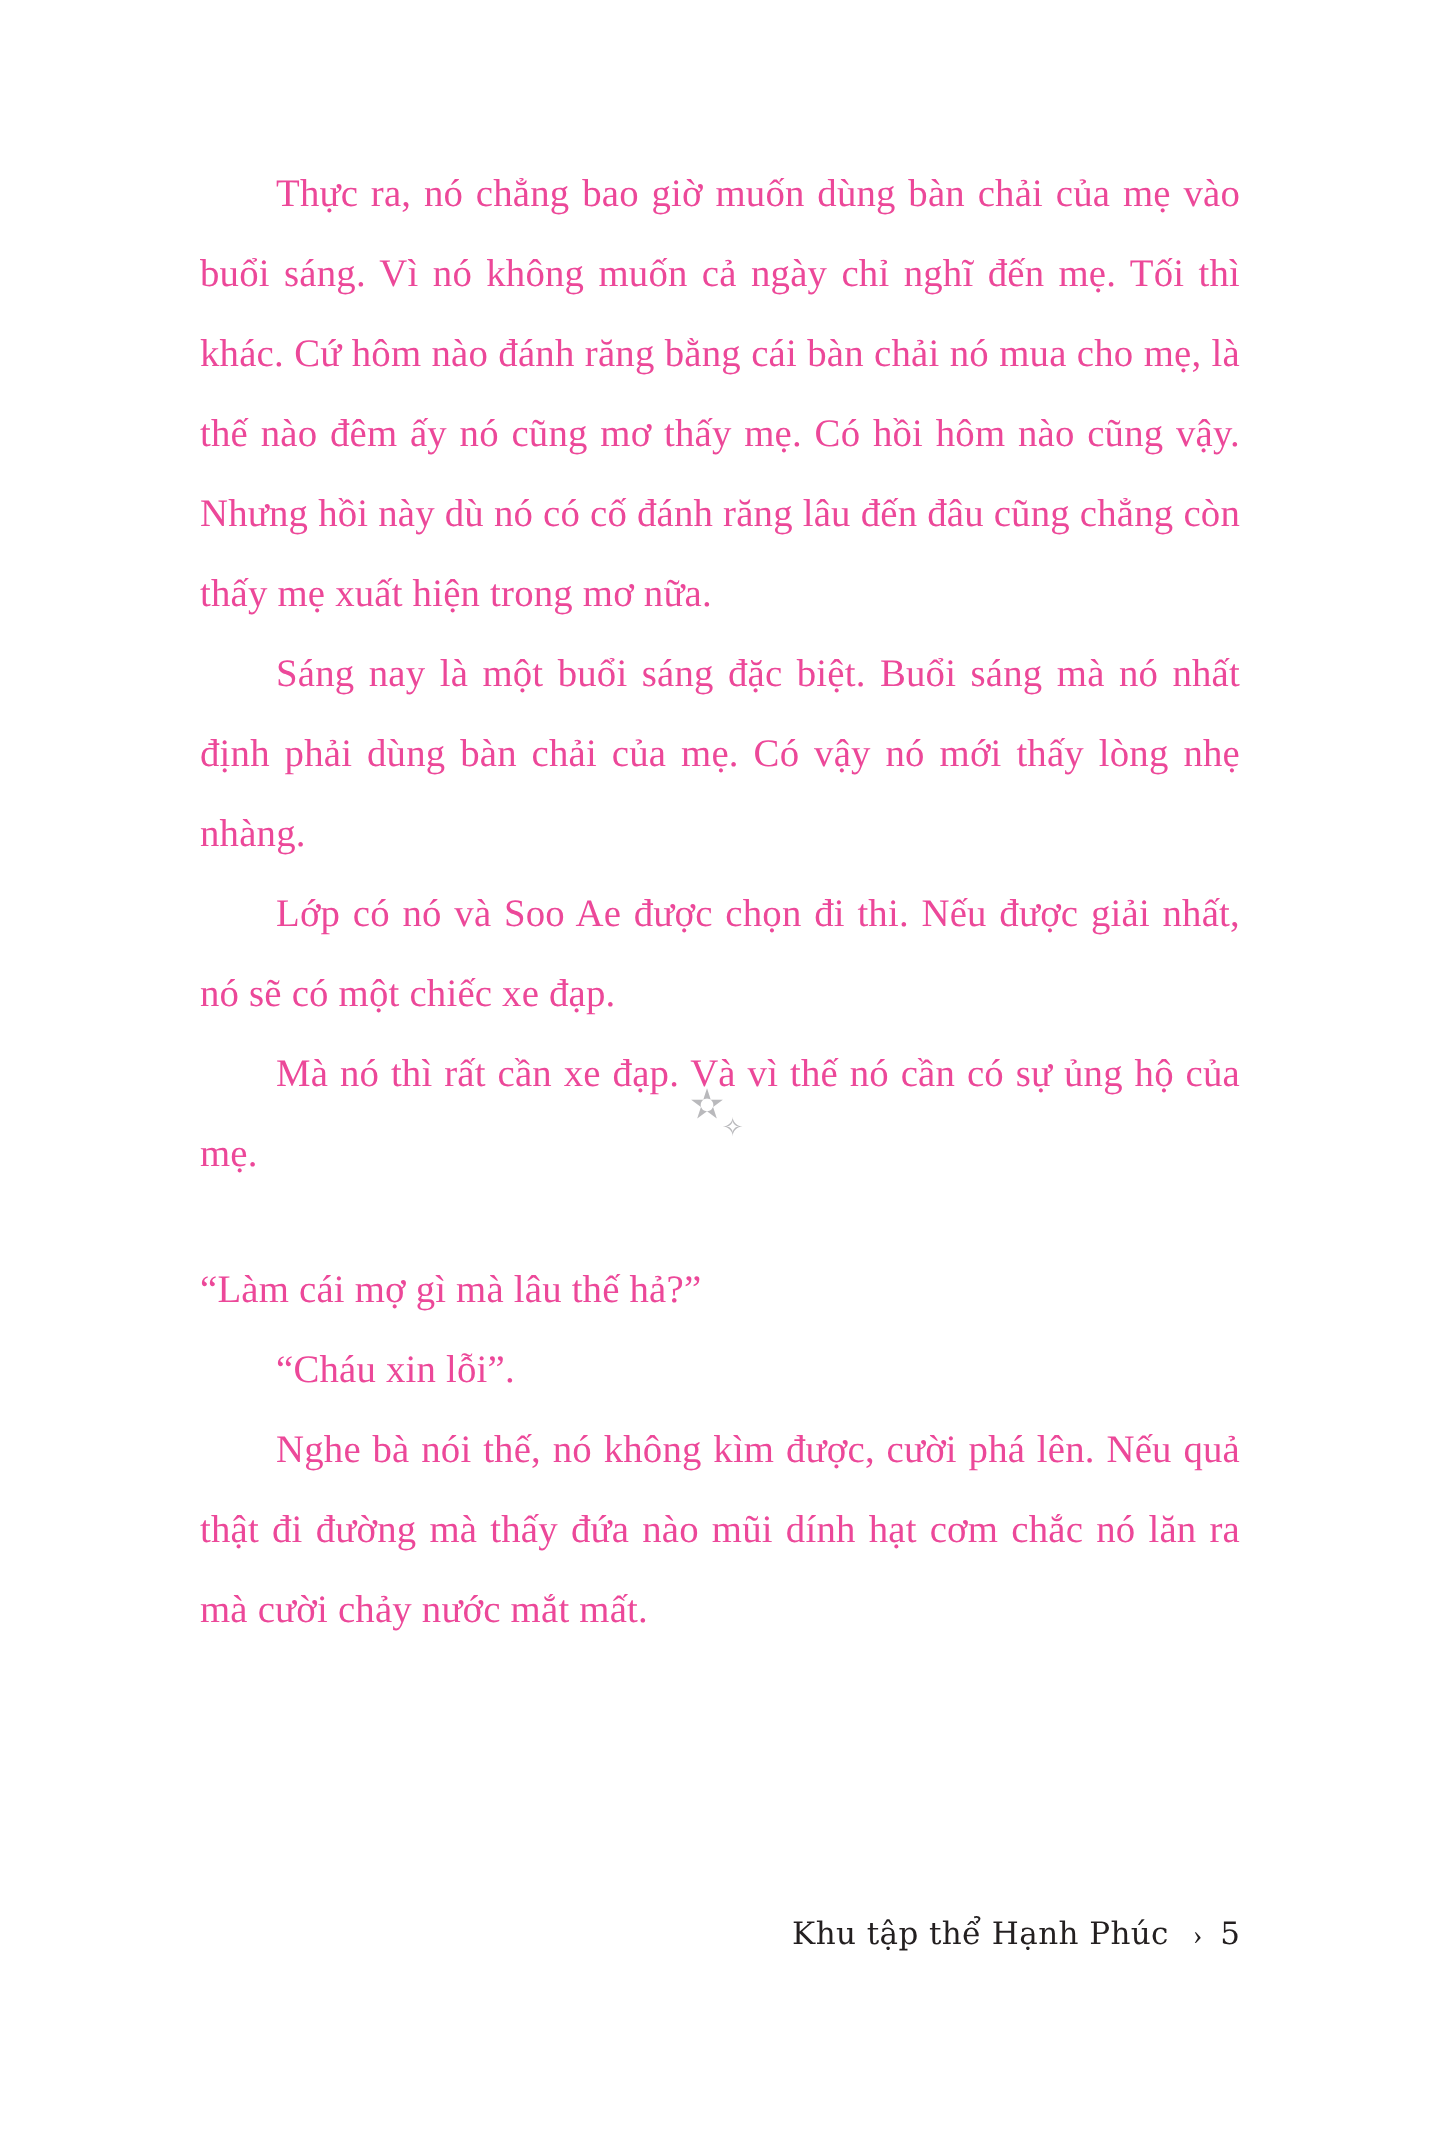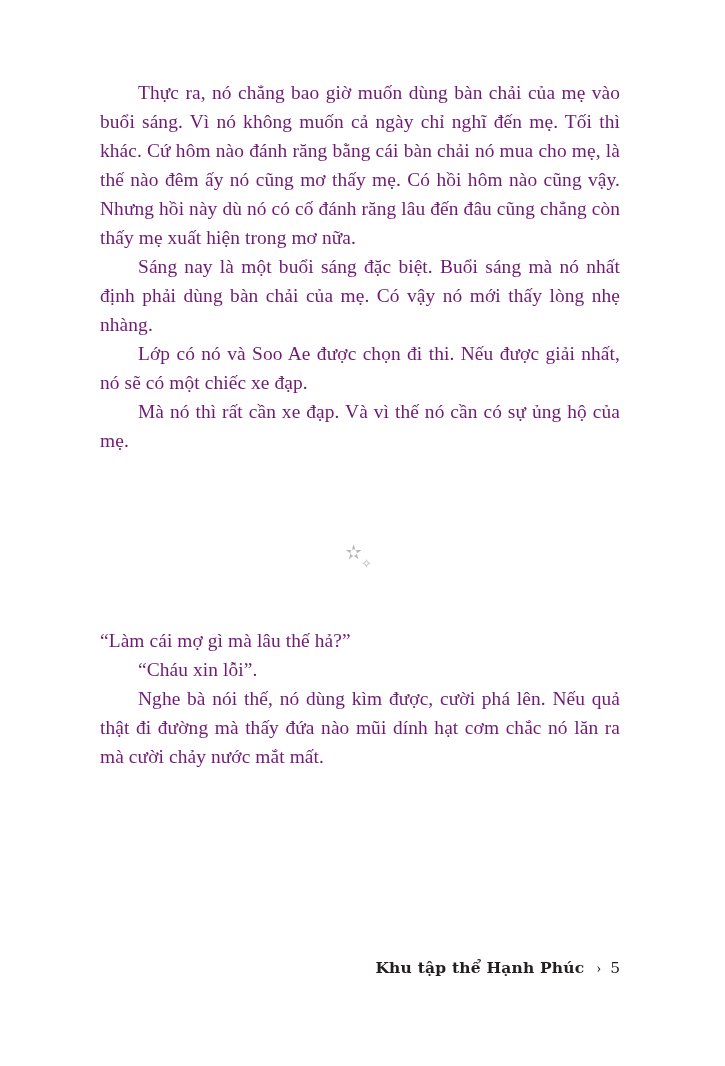--- a/index.html
+++ b/index.html
@@ -25,24 +25,24 @@
   }
   .text-block {
     position: absolute;
     left: 100px;
     top: 78px;
     width: 520px;
   }
   p.para {
     margin: 0;
     font-size: 19.4px;
-    line-height: 29px;
+    line-height: 40px;
     text-align: justify;
     text-indent: 38px;
-    color: #701a75;
+    color: #ec4899;
     letter-spacing: 0.1px;
   }
   p.para.noindent {
     text-indent: 0;
   }
   .ornament {
     position: absolute;
     left: 0;
     top: 470px;
     width: 520px;
@@ -67,21 +67,21 @@
     top: 958px;
     width: 520px;
     display: flex;
     justify-content: flex-end;
     align-items: baseline;
     font-size: 16.5px;
     color: #231f20;
   }
   .footer .book-title {
     font-family: "DejaVu Serif", serif;
-    font-weight: bold;
+    font-weight: normal;
     font-size: 15.5px;
     letter-spacing: 0.2px;
   }
   .footer .sep {
     margin: 0 9px 0 12px;
     color: #231f20;
     font-size: 14px;
   }
   .footer .pagenum {
     font-family: "DejaVu Serif", serif;
@@ -100,21 +100,21 @@
     <p class="para">Lớp có nó và Soo Ae được chọn đi thi. Nếu được giải nhất, nó sẽ có một chiếc xe đạp.</p>
     <p class="para">Mà nó thì rất cần xe đạp. Và vì thế nó cần có sự ủng hộ của mẹ.</p>
 
     <div class="ornament">
       <span class="s1">✫</span><span class="s2">✧</span>
     </div>
 
     <div class="lower-block">
       <p class="para noindent">“Làm cái mợ gì mà lâu thế hả?”</p>
       <p class="para">“Cháu xin lỗi”.</p>
-      <p class="para">Nghe bà nói thế, nó dùng kìm được, cười phá lên. Nếu quả thật đi đường mà thấy đứa nào mũi dính hạt cơm chắc nó lăn ra mà cười chảy nước mắt mất.</p>
+      <p class="para">Nghe bà nói thế, nó không kìm được, cười phá lên. Nếu quả thật đi đường mà thấy đứa nào mũi dính hạt cơm chắc nó lăn ra mà cười chảy nước mắt mất.</p>
     </div>
 
   </div>
 
   <div class="footer">
     <span class="book-title">Khu tập thể Hạnh Phúc</span>
     <span class="sep">›</span>
     <span class="pagenum">5</span>
   </div>
 

